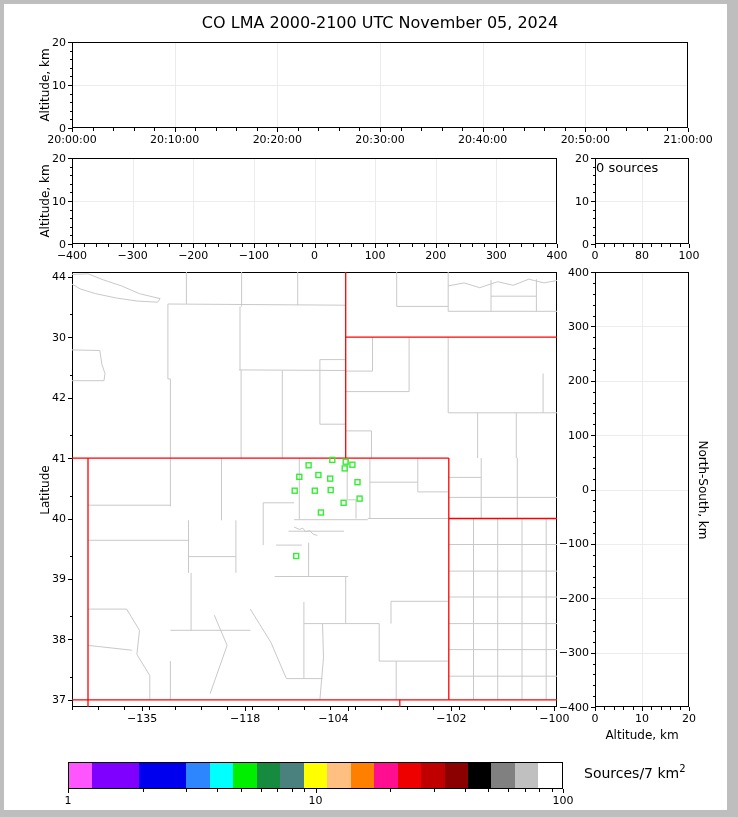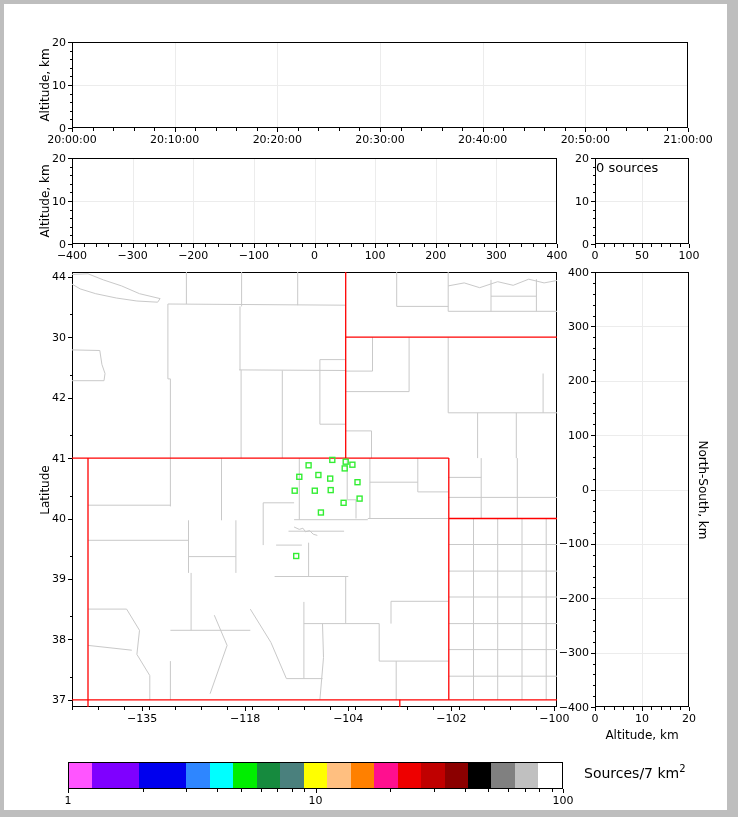--- a/index.html
+++ b/index.html
@@ -18,20 +18,21 @@
   .cbar{position:absolute;border:1px solid #000;box-sizing:border-box;display:flex;}
   .cbar-label{position:absolute;font-size:14px;color:#000;white-space:nowrap;}
   .cbar-label sup{font-size:10px;}
   svg{display:block;}
 </style>
 </head>
 <body>
 
 <div class="fig" id="fig">
   <div class="paper"></div>
+  <div class="title">CO LMA 2000-2100 UTC November 05, 2024</div>
   <div class="cbar-label" style="left:584px;top:763px;"><span>Sources/7 km</span><sup>2</sup></div>
 <div class="panel" style="left: 72px; top: 42px; width: 616px; height: 86px;"></div>
     <div class="gridline" style="left: 174.667px; top: 43px; width: 1px; height: 84px;"></div>
     <div class="gridline" style="left: 277.333px; top: 43px; width: 1px; height: 84px;"></div>
     <div class="gridline" style="left: 380px; top: 43px; width: 1px; height: 84px;"></div>
     <div class="gridline" style="left: 482.667px; top: 43px; width: 1px; height: 84px;"></div>
     <div class="gridline" style="left: 585.333px; top: 43px; width: 1px; height: 84px;"></div>
     <div class="gridline" style="left: 73px; top: 85px; width: 614px; height: 1px;"></div>
     <div class="tick" style="left: 92.5333px; top: 128px; width: 1px; height: 2.5px;"></div>
     <div class="tick" style="left: 113.067px; top: 128px; width: 1px; height: 2.5px;"></div>
@@ -175,21 +176,21 @@
     <div class="tick" style="left: 592.5px; top: 226.8px; width: 2.5px; height: 1px;"></div>
     <div class="tick" style="left: 592.5px; top: 218.2px; width: 2.5px; height: 1px;"></div>
     <div class="tick" style="left: 592.5px; top: 209.6px; width: 2.5px; height: 1px;"></div>
     <div class="tick" style="left: 592.5px; top: 192.4px; width: 2.5px; height: 1px;"></div>
     <div class="tick" style="left: 592.5px; top: 183.8px; width: 2.5px; height: 1px;"></div>
     <div class="tick" style="left: 592.5px; top: 175.2px; width: 2.5px; height: 1px;"></div>
     <div class="tick" style="left: 592.5px; top: 166.6px; width: 2.5px; height: 1px;"></div>
     <div class="tick" style="left: 595px; top: 244px; width: 1px; height: 4px;"></div>
     <div class="ticklabel" style="left: 565px; top: 249px; width: 60px; text-align: center;">0</div>
     <div class="tick" style="left: 642px; top: 244px; width: 1px; height: 4px;"></div>
-    <div class="ticklabel" style="left: 612px; top: 249px; width: 60px; text-align: center;">50</div>
+    <div class="ticklabel" style="left: 612px; top: 249px; width: 60px; text-align: center;">80</div>
     <div class="tick" style="left: 689px; top: 244px; width: 1px; height: 4px;"></div>
     <div class="ticklabel" style="left: 659px; top: 249px; width: 60px; text-align: center;">100</div>
     <div class="tick" style="left: 591px; top: 244px; width: 4px; height: 1px;"></div>
     <div class="ticklabel" style="left: 552px; top: 237.5px; width: 37px; text-align: right;">0</div>
     <div class="tick" style="left: 591px; top: 201px; width: 4px; height: 1px;"></div>
     <div class="ticklabel" style="left: 552px; top: 194.5px; width: 37px; text-align: right;">10</div>
     <div class="tick" style="left: 591px; top: 158px; width: 4px; height: 1px;"></div>
     <div class="ticklabel" style="left: 552px; top: 151.5px; width: 37px; text-align: right;">20</div>
     <div class="annot" style="left: 596px; top: 160px;">0 sources</div>
     <div class="panel" style="left: 72px; top: 272px; width: 485px; height: 435px;"></div>
@@ -217,21 +218,21 @@
     <div class="tick" style="left: 69.5px; top: 555.958px; width: 2.5px; height: 1px;"></div>
     <div class="tick" style="left: 69.5px; top: 495.542px; width: 2.5px; height: 1px;"></div>
     <div class="tick" style="left: 69.5px; top: 435.125px; width: 2.5px; height: 1px;"></div>
     <div class="tick" style="left: 69.5px; top: 374.708px; width: 2.5px; height: 1px;"></div>
     <div class="tick" style="left: 69.5px; top: 314.292px; width: 2.5px; height: 1px;"></div>
     <div class="tick" style="left: 142.096px; top: 707px; width: 1px; height: 4px;"></div>
     <div class="ticklabel" style="left: 112.096px; top: 712px; width: 60px; text-align: center;">−135</div>
     <div class="tick" style="left: 245.177px; top: 707px; width: 1px; height: 4px;"></div>
     <div class="ticklabel" style="left: 215.177px; top: 712px; width: 60px; text-align: center;">−118</div>
     <div class="tick" style="left: 348.259px; top: 707px; width: 1px; height: 4px;"></div>
-    <div class="ticklabel" style="left: 318.259px; top: 712px; width: 60px; text-align: center;">−104</div>
+    <div class="ticklabel" style="left: 318.259px; top: 712px; width: 60px; text-align: left;">−104</div>
     <div class="tick" style="left: 451.341px; top: 707px; width: 1px; height: 4px;"></div>
     <div class="ticklabel" style="left: 421.341px; top: 712px; width: 60px; text-align: center;">−102</div>
     <div class="tick" style="left: 554.423px; top: 707px; width: 1px; height: 4px;"></div>
     <div class="ticklabel" style="left: 524.423px; top: 712px; width: 60px; text-align: center;">−100</div>
     <div class="tick" style="left: 68px; top: 699.75px; width: 4px; height: 1px;"></div>
     <div class="ticklabel" style="left: 29px; top: 693.25px; width: 37px; text-align: right;">37</div>
     <div class="tick" style="left: 68px; top: 639.333px; width: 4px; height: 1px;"></div>
     <div class="ticklabel" style="left: 29px; top: 632.833px; width: 37px; text-align: right;">38</div>
     <div class="tick" style="left: 68px; top: 578.917px; width: 4px; height: 1px;"></div>
     <div class="ticklabel" style="left: 29px; top: 572.417px; width: 37px; text-align: right;">39</div>

